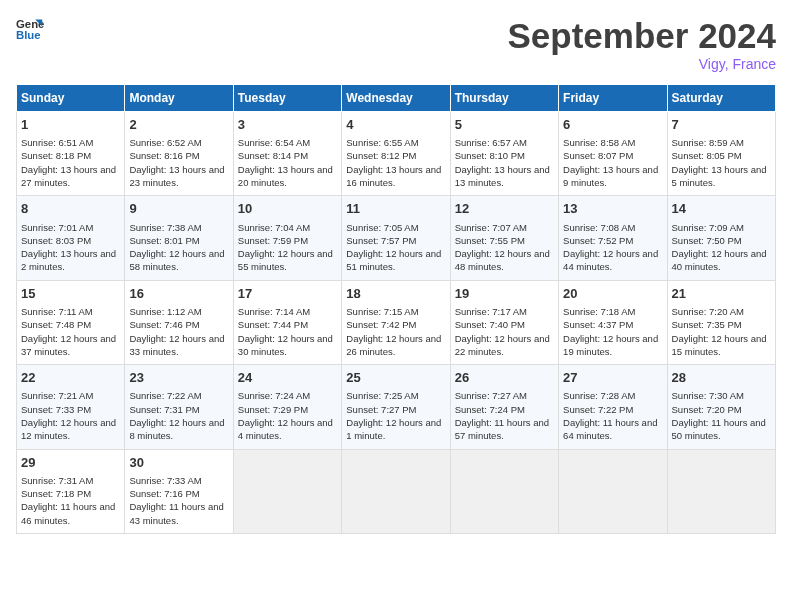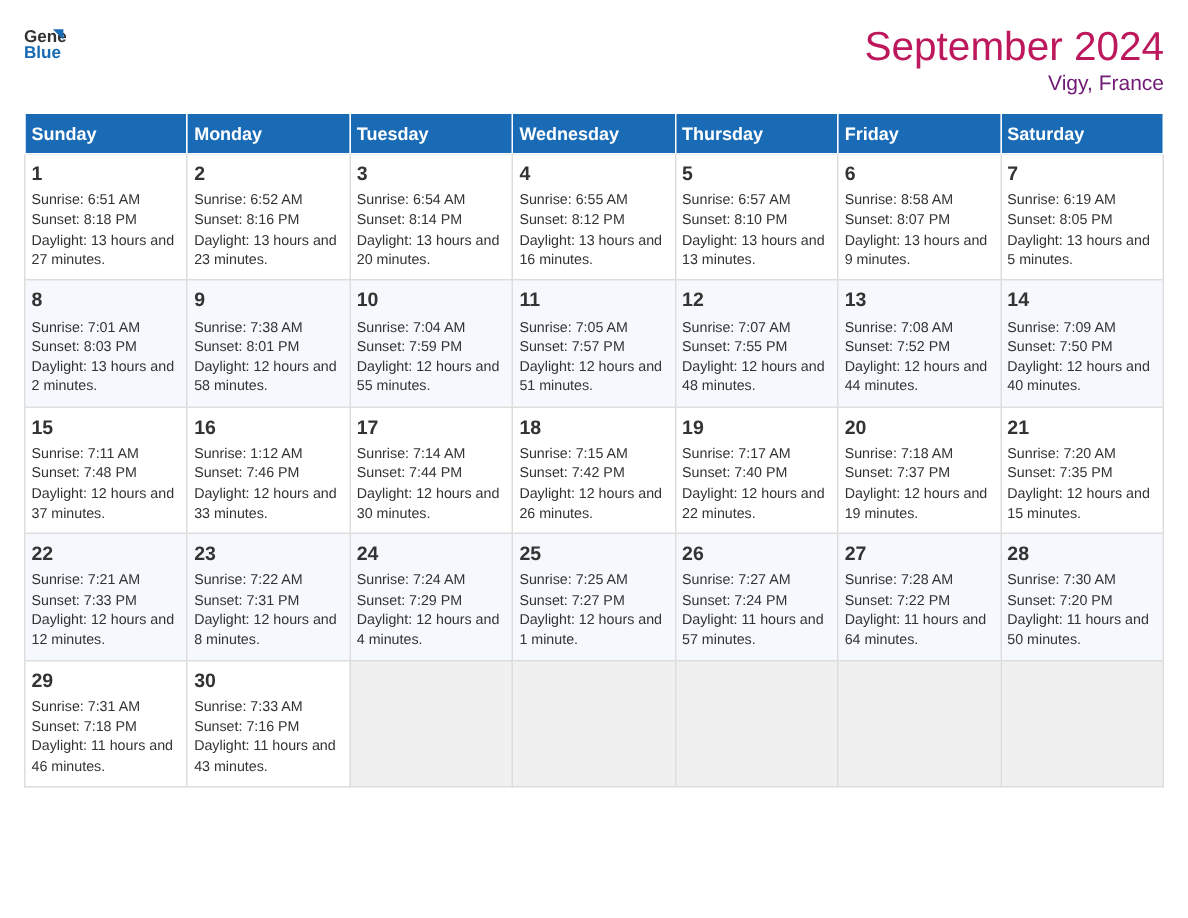--- a/index.html
+++ b/index.html
@@ -20,27 +20,27 @@
       display: flex;
       align-items: center;
       gap: 4px;
     }
     .logo-icon {
       width: 28px;
       height: 28px;
     }
     .title-block { text-align: right; }
     .month-title {
-      font-size: 27px;
-      font-weight: normal;
-      color: #be185d;
+      font-size: 35px;
+      font-weight: bold;
+      color: #404040;
     }
     .location {
       font-size: 14px;
-      color: #701a75;
+      color: #8b5cf6;
     }
     table {
       width: 100%;
       border-collapse: collapse;
       table-layout: fixed;
     }
     th {
       background-color: #1a6bb5;
       color: #fff;
       font-size: 12px;
@@ -98,38 +98,38 @@
     </tr>
   </thead>
   <tbody id="calendar-body">
   <tr>
         <td><span class="day-num">1</span><span>Sunrise: 6:51 AM</span><br><span>Sunset: 8:18 PM</span><br><span>Daylight: 13 hours and 27 minutes.</span></td>
         <td><span class="day-num">2</span><span>Sunrise: 6:52 AM</span><br><span>Sunset: 8:16 PM</span><br><span>Daylight: 13 hours and 23 minutes.</span></td>
         <td><span class="day-num">3</span><span>Sunrise: 6:54 AM</span><br><span>Sunset: 8:14 PM</span><br><span>Daylight: 13 hours and 20 minutes.</span></td>
         <td><span class="day-num">4</span><span>Sunrise: 6:55 AM</span><br><span>Sunset: 8:12 PM</span><br><span>Daylight: 13 hours and 16 minutes.</span></td>
         <td><span class="day-num">5</span><span>Sunrise: 6:57 AM</span><br><span>Sunset: 8:10 PM</span><br><span>Daylight: 13 hours and 13 minutes.</span></td>
         <td><span class="day-num">6</span><span>Sunrise: 8:58 AM</span><br><span>Sunset: 8:07 PM</span><br><span>Daylight: 13 hours and 9 minutes.</span></td>
-        <td><span class="day-num">7</span><span>Sunrise: 6:19 AM</span><br><span>Sunset: 8:05 PM</span><br><span>Daylight: 13 hours and 5 minutes.</span></td>
+        <td><span class="day-num">7</span><span>Sunrise: 8:59 AM</span><br><span>Sunset: 8:05 PM</span><br><span>Daylight: 13 hours and 5 minutes.</span></td>
       </tr>
       <tr>
         <td><span class="day-num">8</span><span>Sunrise: 7:01 AM</span><br><span>Sunset: 8:03 PM</span><br><span>Daylight: 13 hours and 2 minutes.</span></td>
         <td><span class="day-num">9</span><span>Sunrise: 7:38 AM</span><br><span>Sunset: 8:01 PM</span><br><span>Daylight: 12 hours and 58 minutes.</span></td>
         <td><span class="day-num">10</span><span>Sunrise: 7:04 AM</span><br><span>Sunset: 7:59 PM</span><br><span>Daylight: 12 hours and 55 minutes.</span></td>
         <td><span class="day-num">11</span><span>Sunrise: 7:05 AM</span><br><span>Sunset: 7:57 PM</span><br><span>Daylight: 12 hours and 51 minutes.</span></td>
         <td><span class="day-num">12</span><span>Sunrise: 7:07 AM</span><br><span>Sunset: 7:55 PM</span><br><span>Daylight: 12 hours and 48 minutes.</span></td>
         <td><span class="day-num">13</span><span>Sunrise: 7:08 AM</span><br><span>Sunset: 7:52 PM</span><br><span>Daylight: 12 hours and 44 minutes.</span></td>
         <td><span class="day-num">14</span><span>Sunrise: 7:09 AM</span><br><span>Sunset: 7:50 PM</span><br><span>Daylight: 12 hours and 40 minutes.</span></td>
       </tr>
       <tr>
         <td><span class="day-num">15</span><span>Sunrise: 7:11 AM</span><br><span>Sunset: 7:48 PM</span><br><span>Daylight: 12 hours and 37 minutes.</span></td>
         <td><span class="day-num">16</span><span>Sunrise: 1:12 AM</span><br><span>Sunset: 7:46 PM</span><br><span>Daylight: 12 hours and 33 minutes.</span></td>
         <td><span class="day-num">17</span><span>Sunrise: 7:14 AM</span><br><span>Sunset: 7:44 PM</span><br><span>Daylight: 12 hours and 30 minutes.</span></td>
         <td><span class="day-num">18</span><span>Sunrise: 7:15 AM</span><br><span>Sunset: 7:42 PM</span><br><span>Daylight: 12 hours and 26 minutes.</span></td>
         <td><span class="day-num">19</span><span>Sunrise: 7:17 AM</span><br><span>Sunset: 7:40 PM</span><br><span>Daylight: 12 hours and 22 minutes.</span></td>
-        <td><span class="day-num">20</span><span>Sunrise: 7:18 AM</span><br><span>Sunset: 7:37 PM</span><br><span>Daylight: 12 hours and 19 minutes.</span></td>
+        <td><span class="day-num">20</span><span>Sunrise: 7:18 AM</span><br><span>Sunset: 4:37 PM</span><br><span>Daylight: 12 hours and 19 minutes.</span></td>
         <td><span class="day-num">21</span><span>Sunrise: 7:20 AM</span><br><span>Sunset: 7:35 PM</span><br><span>Daylight: 12 hours and 15 minutes.</span></td>
       </tr>
       <tr>
         <td><span class="day-num">22</span><span>Sunrise: 7:21 AM</span><br><span>Sunset: 7:33 PM</span><br><span>Daylight: 12 hours and 12 minutes.</span></td>
         <td><span class="day-num">23</span><span>Sunrise: 7:22 AM</span><br><span>Sunset: 7:31 PM</span><br><span>Daylight: 12 hours and 8 minutes.</span></td>
         <td><span class="day-num">24</span><span>Sunrise: 7:24 AM</span><br><span>Sunset: 7:29 PM</span><br><span>Daylight: 12 hours and 4 minutes.</span></td>
         <td><span class="day-num">25</span><span>Sunrise: 7:25 AM</span><br><span>Sunset: 7:27 PM</span><br><span>Daylight: 12 hours and 1 minute.</span></td>
         <td><span class="day-num">26</span><span>Sunrise: 7:27 AM</span><br><span>Sunset: 7:24 PM</span><br><span>Daylight: 11 hours and 57 minutes.</span></td>
         <td><span class="day-num">27</span><span>Sunrise: 7:28 AM</span><br><span>Sunset: 7:22 PM</span><br><span>Daylight: 11 hours and 64 minutes.</span></td>
         <td><span class="day-num">28</span><span>Sunrise: 7:30 AM</span><br><span>Sunset: 7:20 PM</span><br><span>Daylight: 11 hours and 50 minutes.</span></td>

